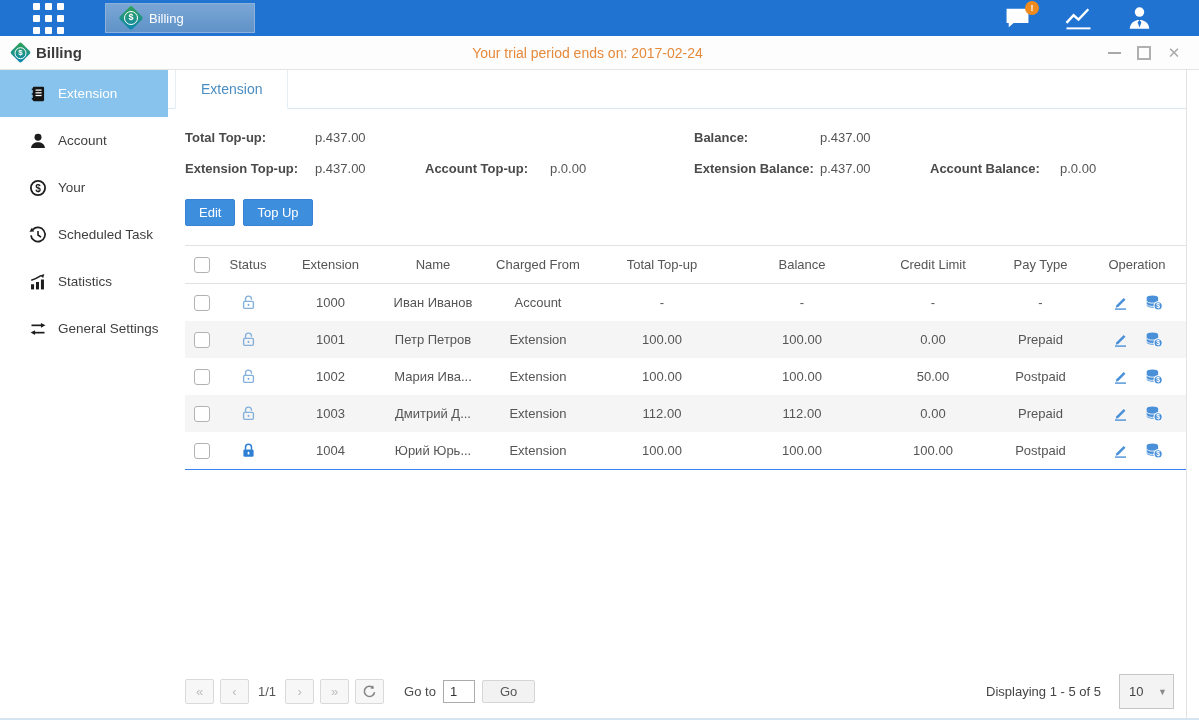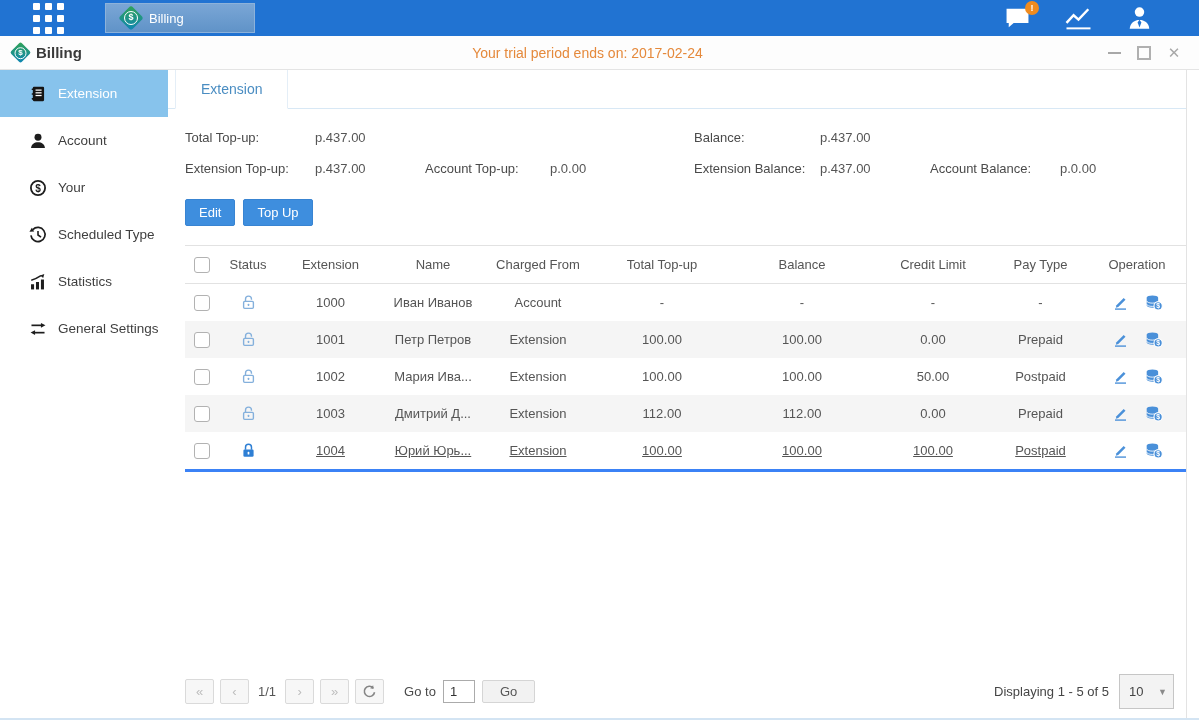--- a/index.html
+++ b/index.html
@@ -39,45 +39,45 @@
   .sbitem.active .sbicon{color:#151515;}
 
   .content{flex:1;position:relative;}
   .inner{height:100%;box-sizing:border-box;margin-right:13px;border-right:1px solid #e3e3e3;position:relative;}
 
   .tabbar{display:flex;height:38px;border-bottom:1px solid #d8e8f5;padding-left:7px;}
   .tab{display:flex;align-items:center;padding:0 25px;font-size:14px;color:#4a8dc2;background:#fff;border-left:1px solid #e4eef7;border-right:1px solid #e4eef7;margin-bottom:-1px;border-bottom:1px solid #fff;cursor:pointer;}
 
   .summary{padding:13px 0 0 17px;font-size:13px;}
   .srow{display:grid;grid-template-columns:130px 110px 125px 144px 126px 110px 130px auto;align-items:center;height:31px;}
-  .slabel{font-weight:normal;color:#4a4a4a;}
+  .slabel{font-weight:bold;color:#4a4a4a;}
   .sval{color:#555;}
 
   .btnrow{padding:15px 0 0 17px;display:flex;gap:8px;}
   .btn{background:#3e8ede;border:1px solid #3884d2;color:#fff;font-size:13px;height:27px;padding:0 13px;border-radius:2px;cursor:pointer;font-family:inherit;}
 
   .tablewrap{margin:19px 0 0 17px;}
   table{border-collapse:collapse;width:1001px;table-layout:fixed;font-size:13px;color:#555;}
   thead th{height:35px;font-weight:normal;color:#555;border-top:1px solid #e2e2e2;border-bottom:1px solid #e2e2e2;text-align:center;background:#fff;}
   tbody td{height:35px;text-align:center;overflow:hidden;white-space:nowrap;}
   tbody tr:nth-child(even){background:#f5f5f5;}
-  tbody tr:last-child td{border-bottom:3px solid #3b82f6;text-decoration:underline;}
+  tbody tr:last-child td{border-bottom:1px solid #3b82f6;}
   .cb{width:14px;height:14px;border:1px solid #b2b2b2;border-radius:3px;display:inline-block;background:#fff;vertical-align:middle;cursor:pointer;}
   .statusicon{display:inline-flex;vertical-align:middle;}
   .opicon{display:inline-flex;margin:0 8px;cursor:pointer;vertical-align:middle;}
 
   .pager{position:absolute;left:17px;right:12px;bottom:11px;display:flex;align-items:center;font-size:13px;color:#555;}
   .pbtn{width:27px;height:23px;border:1px solid #dadada;background:#f7f7f7;border-radius:2px;display:inline-flex;align-items:center;justify-content:center;color:#bdbdbd;font-size:13px;margin-right:6px;cursor:pointer;flex:none;}
   .pind{margin:0 9px 0 3px;color:#555;}
   .goto{margin-left:14px;color:#4a4a4a;}
   .ginput{width:24px;height:21px;border:1px solid #ababab;font-size:13px;color:#333;padding:0 0 0 6px;margin:0 7px;font-family:inherit;}
   .gobtn{height:23px;padding:0 17px;border:1px solid #d5d5d5;background:#f2f2f2;border-radius:2px;font-size:13px;color:#555;cursor:pointer;font-family:inherit;}
   .pright{margin-left:auto;display:flex;align-items:center;}
   .disp{margin-right:10px;color:#454545;}
-  .psel{width:55px;height:35px;box-sizing:border-box;border:1px solid #c6c6c6;background:#f3f3f3;display:flex;align-items:center;padding-left:9px;position:relative;cursor:pointer;color:#444;}
+  .psel{width:55px;height:35px;box-sizing:border-box;border:1px solid #c6c6c6;background:#f3f3f3;display:flex;align-items:center;padding-left:9px;position:relative;cursor:pointer;color:#444;margin-left:8px;}
   .caret{position:absolute;right:6px;font-size:9px;color:#8a8a8a;}
 </style>
 </head>
 <body>
 
 <div class="screen">
 
   <div class="topbar">
     <div class="appgrid">
       <b></b>
@@ -174,21 +174,21 @@
           <span>Your</span>
         </div>
         <div class="sbitem">
           <span class="sbicon">
             <svg width="18" height="18" viewBox="0 0 16 16">
               <path d="M3.4 3.2A6.3 6.3 0 1 1 1.7 8.4" fill="none" stroke="currentColor" stroke-width="1.5"></path>
               <polygon points="0.4,5.2 4.6,4.9 2.5,1.5" fill="currentColor"></polygon>
               <path d="M8 4.4V8l2.7 1.9" fill="none" stroke="currentColor" stroke-width="1.4"></path>
             </svg>
           </span>
-          <span>Scheduled Type</span>
+          <span>Scheduled Task</span>
         </div>
         <div class="sbitem">
           <span class="sbicon">
             <svg width="18" height="18" viewBox="0 0 16 16" fill="currentColor">
               <rect x="1.8" y="10" width="2.7" height="4.6"></rect>
               <rect x="6.2" y="8" width="2.7" height="6.6"></rect>
               <rect x="10.6" y="5.8" width="2.7" height="8.8"></rect>
               <path d="M2 6.4C5 5.6 8 4.2 10.6 2.4" fill="none" stroke="currentColor" stroke-width="1.3"></path>
               <polygon points="13.6,0.8 12.6,4.4 9.9,2.2"></polygon>
             </svg>

